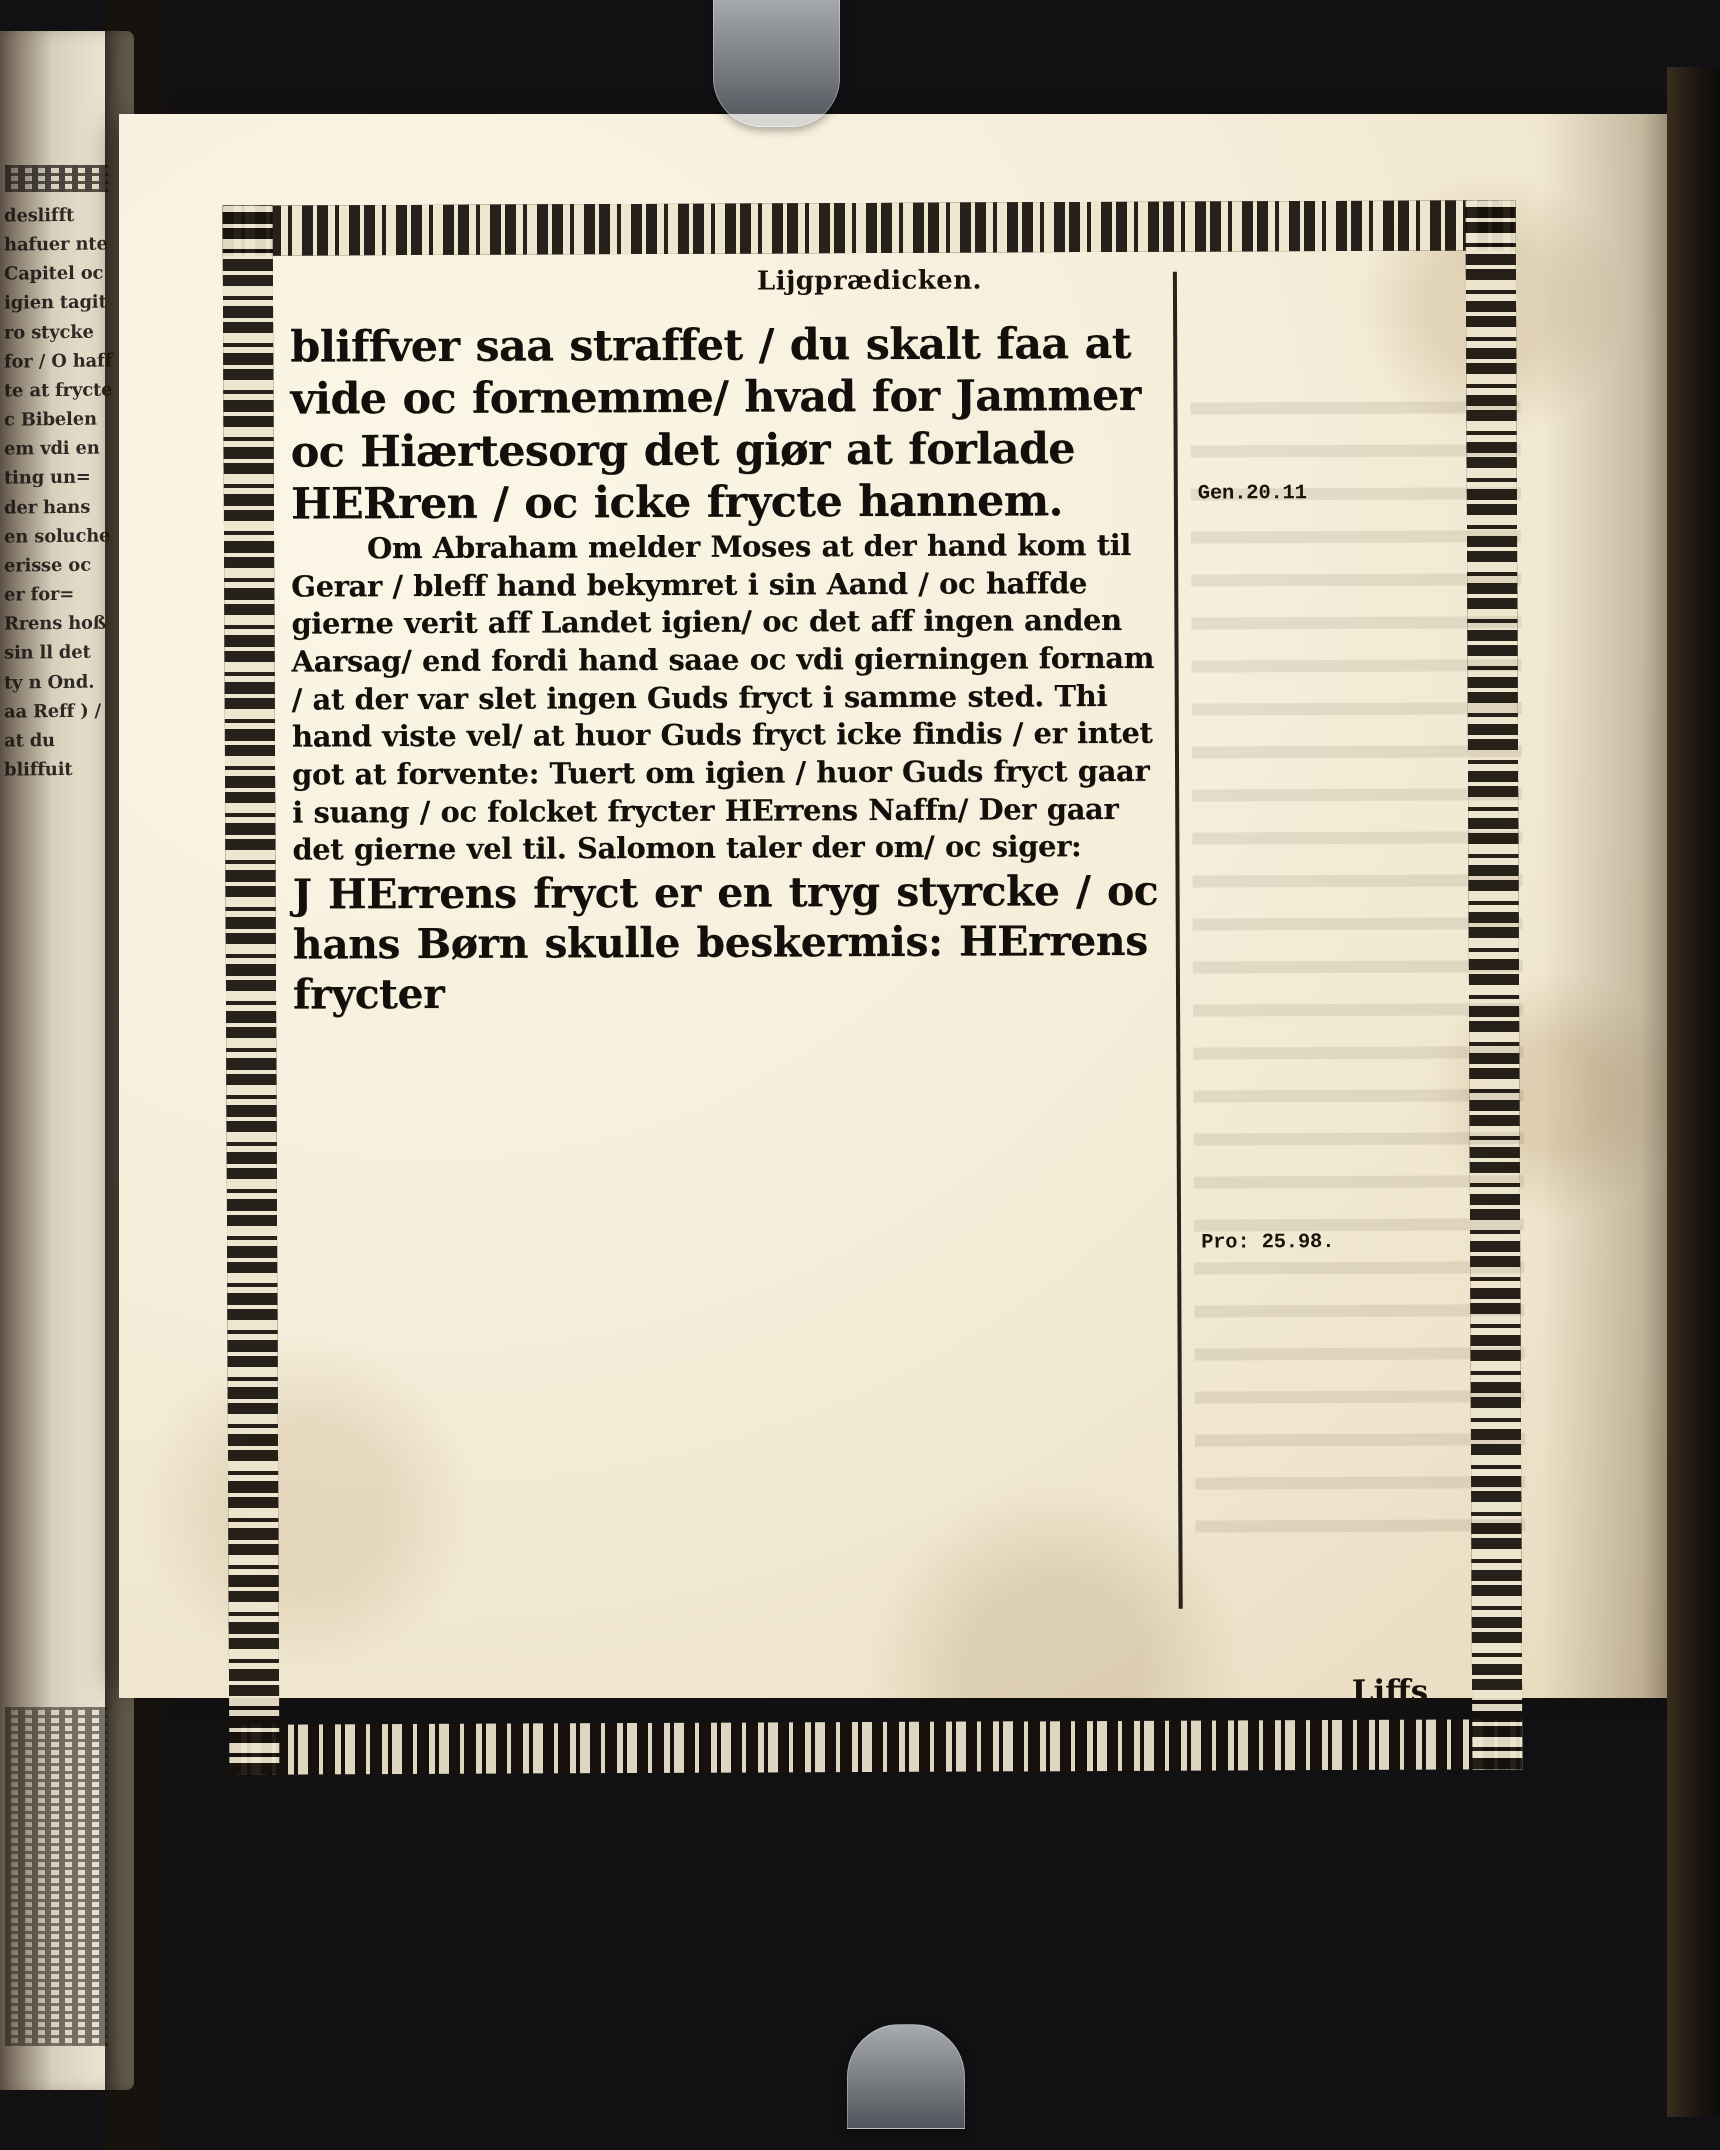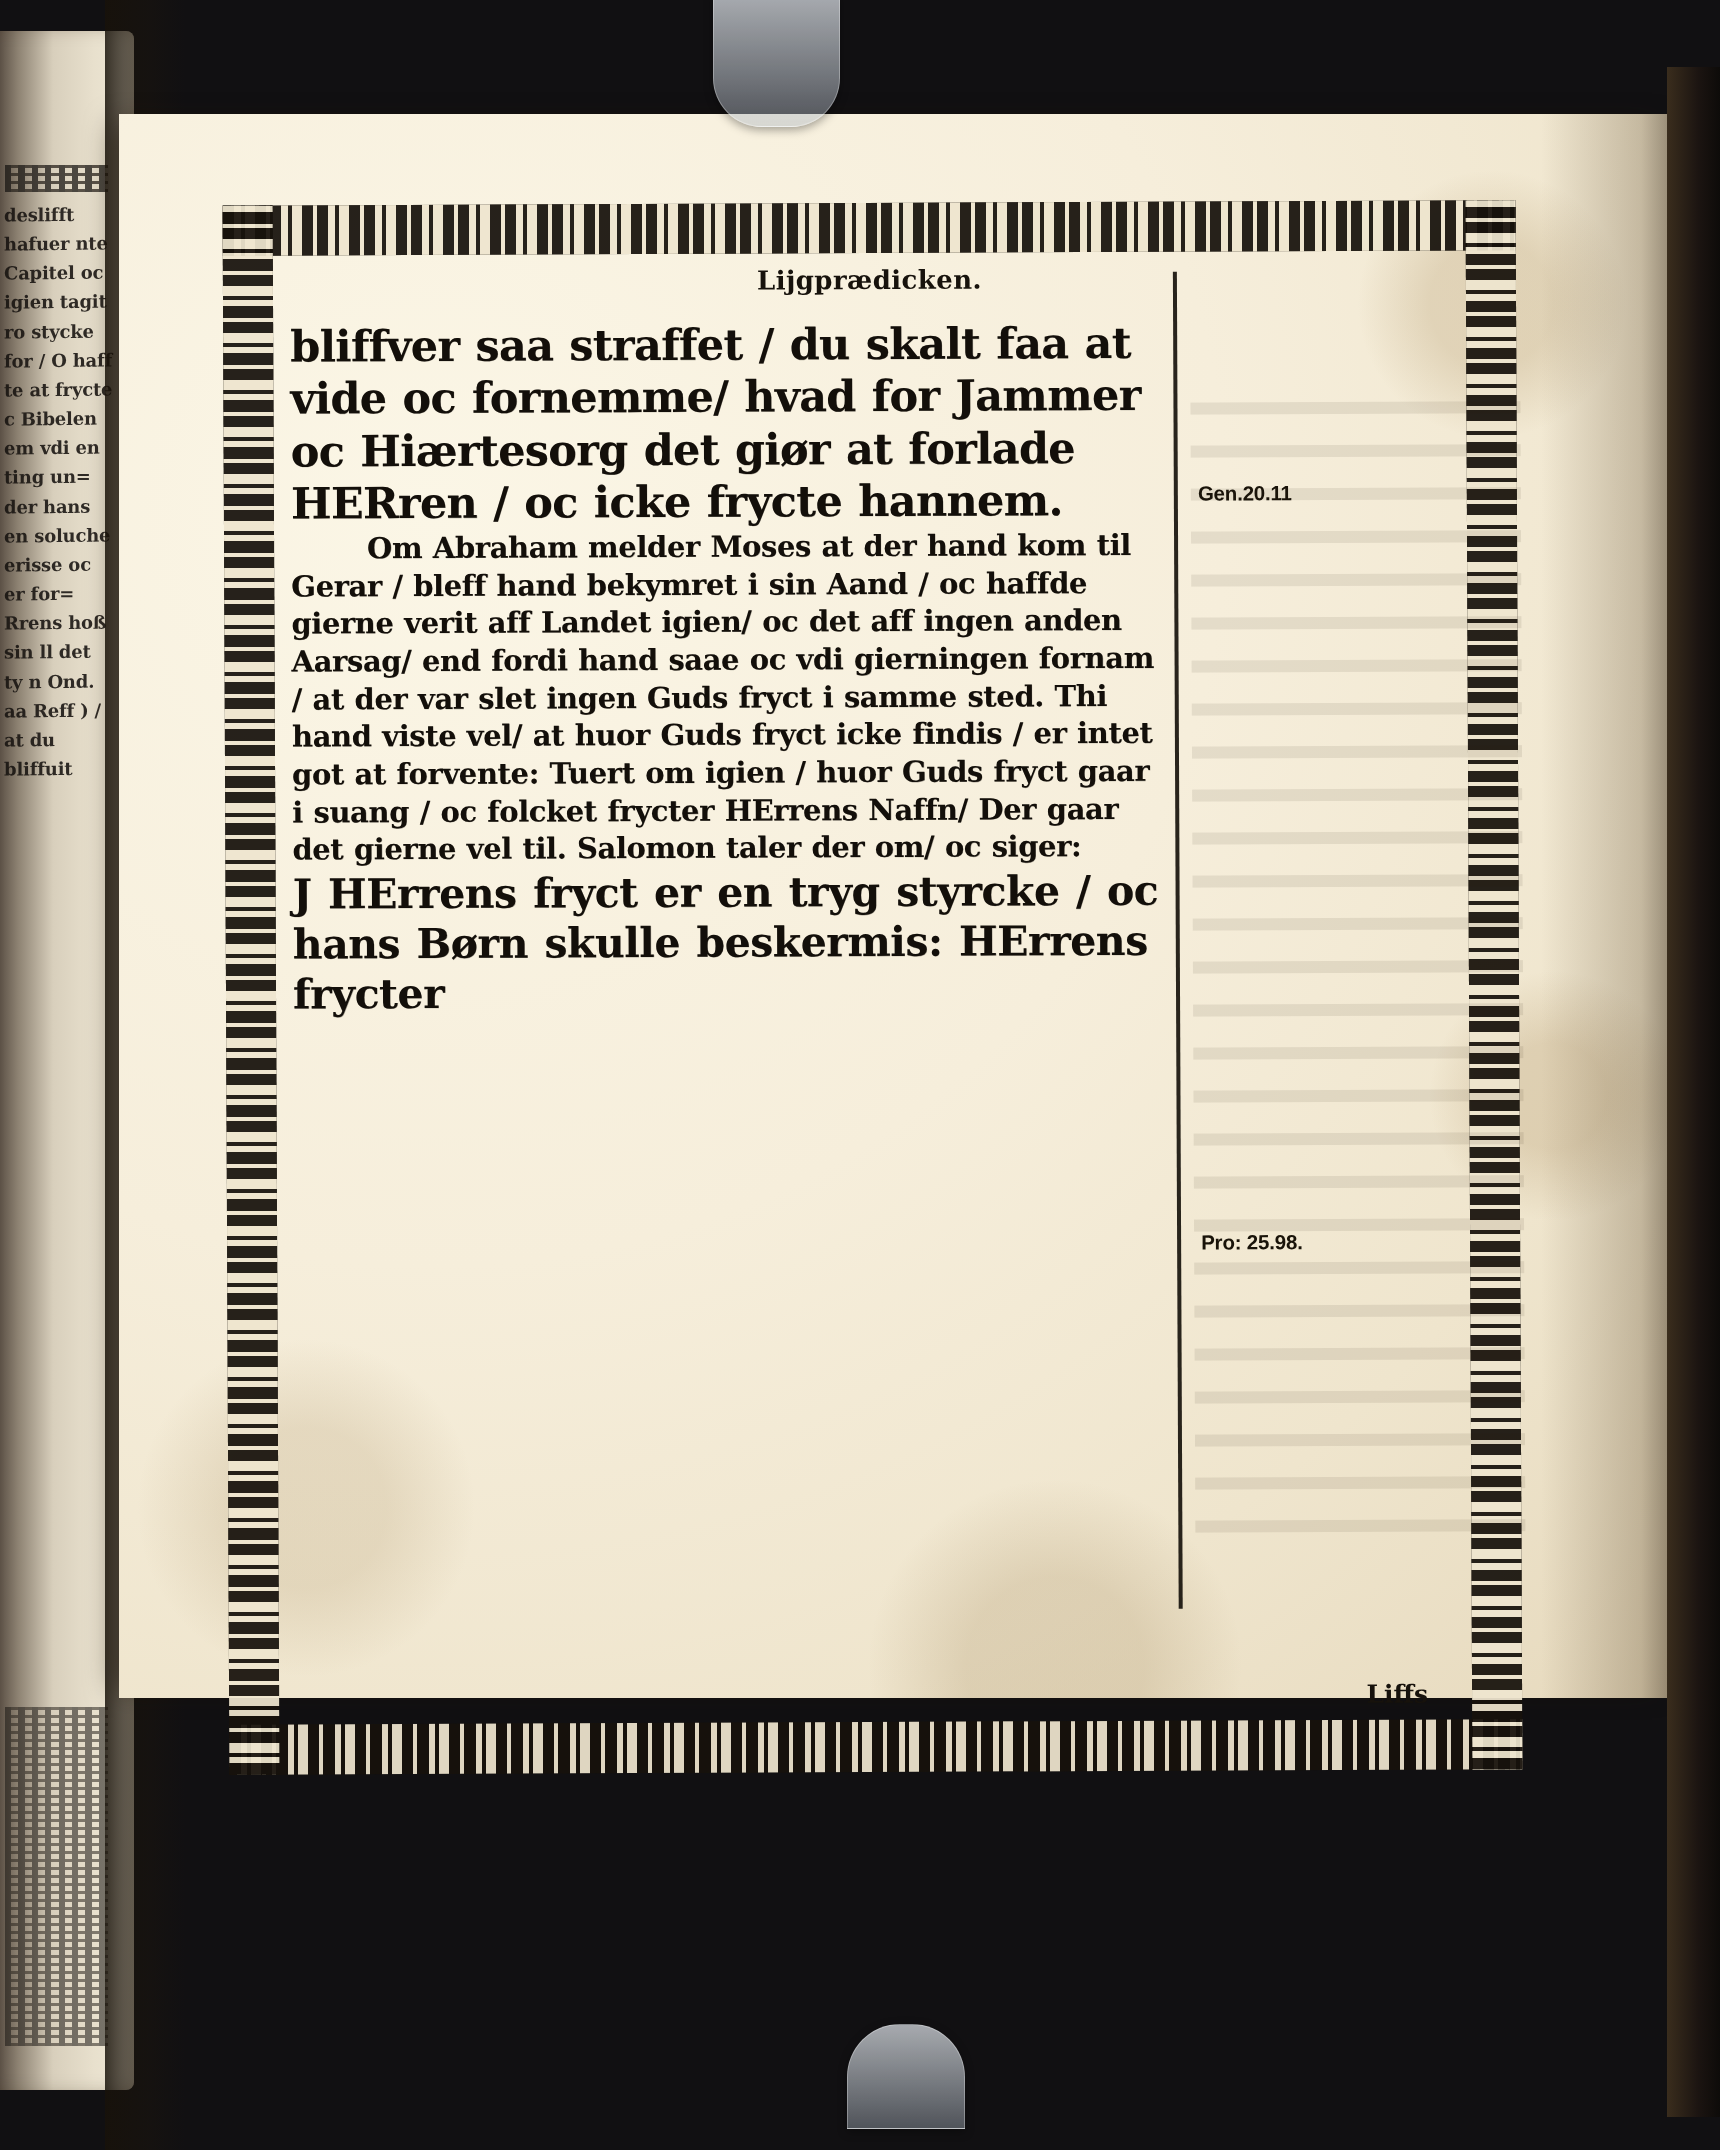--- a/index.html
+++ b/index.html
@@ -241,31 +241,31 @@
     font-size: 41px;
     line-height: 1.22;
     letter-spacing: -0.5px;
     word-spacing: 2.7px;
   }
 
   .catchword {
     position: absolute;
     right: 27px;
     bottom: 1.8px;
-    font-size: 25px;
+    font-size: 31px;
     font-weight: 700;
     font-family: "DejaVu Serif", serif;
     color: #17120c;
   }
 
   
   .margin-note {
     position: absolute;
     left: 907px;
-    font-family: Liberation Sans, sans-serif;
+    font-family: Liberation Mono, monospace;
     font-weight: 700;
     font-size: 20.5px;
     color: #191309;
     letter-spacing: -0.2px;
     white-space: nowrap;
   }
   .margin-note.n1 { top: 223px; }
   .margin-note.n2 { top: 972px; }
 
   

